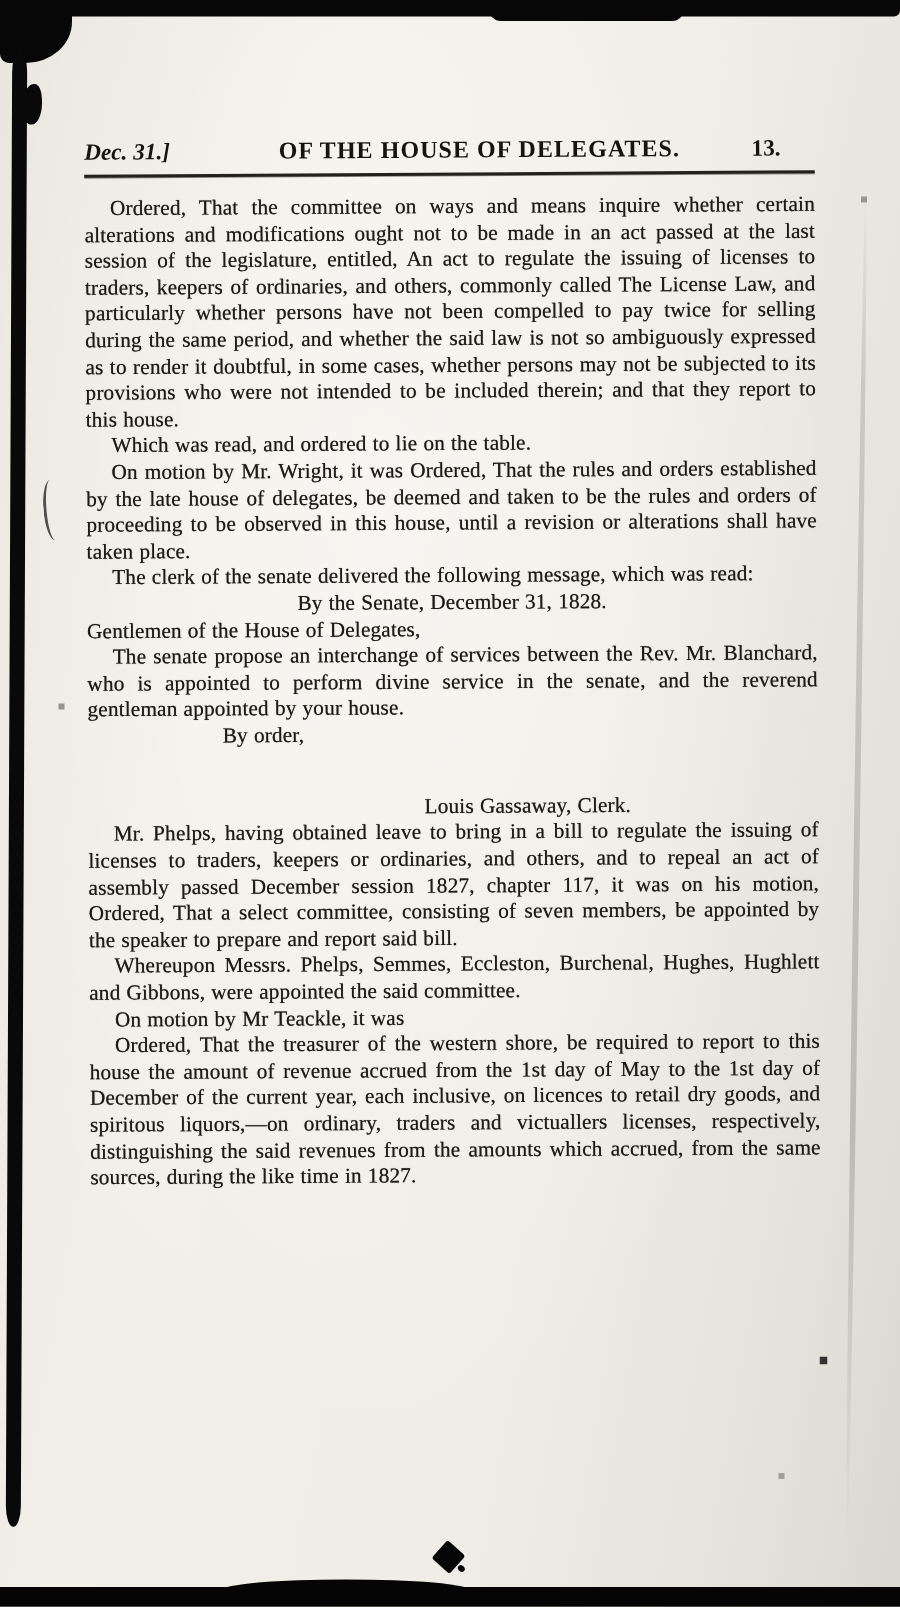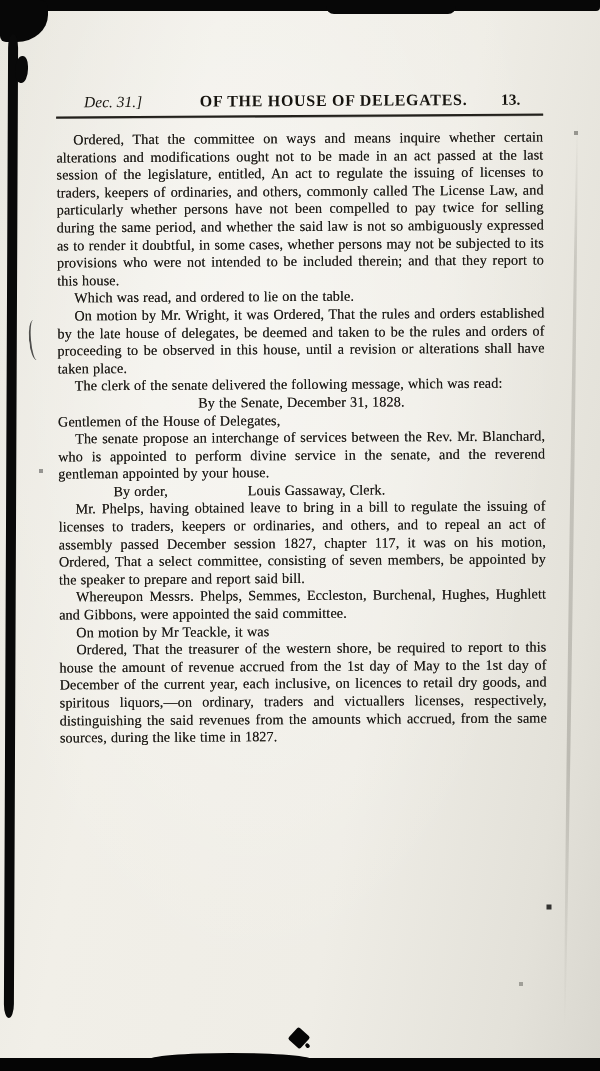--- a/index.html
+++ b/index.html
@@ -85,43 +85,43 @@
   
   .content {
     position: absolute; left: 56px; top: 92px; width: 487px;
     transform: rotate(-0.35deg); transform-origin: 50% 0;
     color: #1d1b17;
   }
   .header {
     display: flex; align-items: baseline;
     font-size: 15.5px; color: #16140f;
   }
-  .hdr-date { font-style: italic; font-weight: normal; width: 82px; white-space: nowrap; margin-left: 28px; }
+  .hdr-date { font-style: italic; font-weight: bold; width: 82px; white-space: nowrap; }
   .hdr-title {
     flex: 1; text-align: center; font-weight: bold;
     letter-spacing: 0.7px; font-size: 16px;
   }
   .hdr-page { width: 42px; text-align: left; font-weight: bold; }
   .rule {
     height: 2px; background: #23211c; margin: 5px 0 13px;
     box-shadow: 0 0.6px 0.4px rgba(0,0,0,0.45);
   }
   .docbody {
     font-size: 14.2px; line-height: 17.6px;
     text-align: justify;
     letter-spacing: 0.1px; word-spacing: 0.4px;
     text-shadow: 0 0 0.45px rgba(25,22,18,0.75);
   }
   .para { margin: 0; }
   .para.indent { text-indent: 17px; }
   .para.center { text-align: center; text-indent: 0; }
   .para.flush  { text-indent: 0; }
   .para.attribution { display: flex; text-align: left; text-indent: 0; }
-  .para.attribution .attr-left  { margin-left: 55px; }
-  .para.attribution .attr-right { margin-left: 80px; }
+  .para.attribution .attr-left  { margin-left: 90px; }
+  .para.attribution .attr-right { margin-left: 80px; margin-top: 48px; }
 </style>
 </head>
 <body>
 
 <div class="scan">
 
   <div class="artifact top-bar"></div>
   <div class="artifact corner-blob"></div>
   <div class="artifact left-strip"></div>
   <div class="artifact right-shadow"></div>

